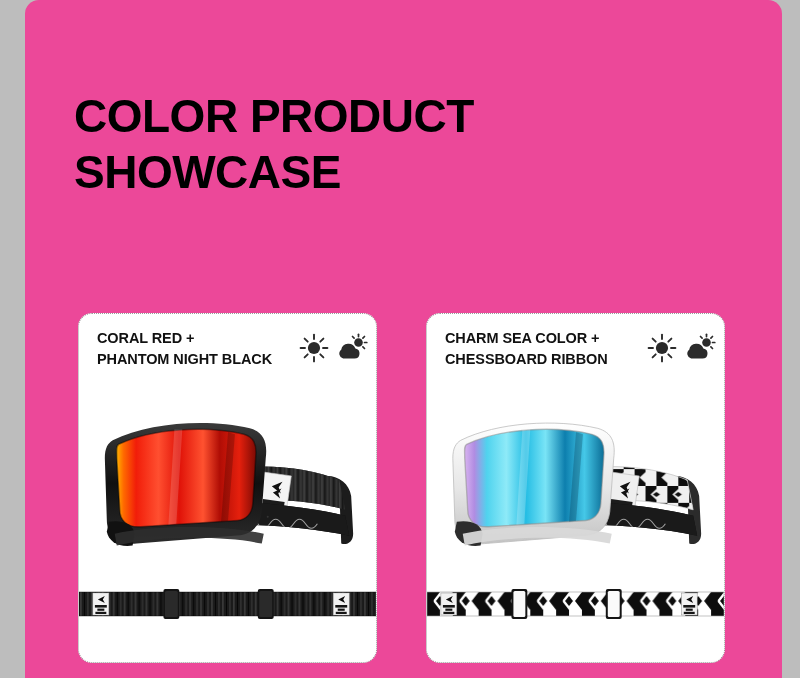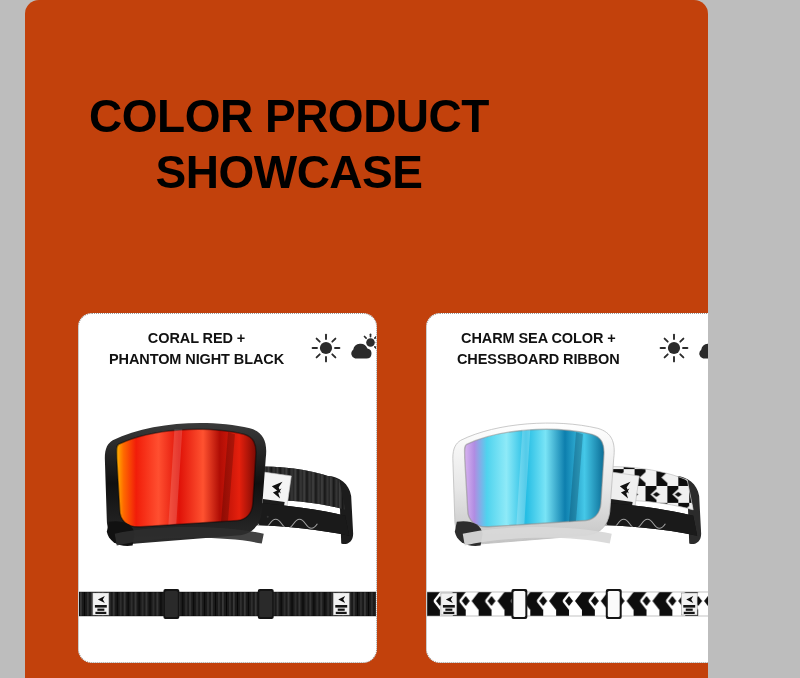--- a/index.html
+++ b/index.html
@@ -4,25 +4,24 @@
 <style>
   * { box-sizing: border-box; margin: 0; padding: 0; }
   html, body {
     width: 800px; height: 678px;
     background: #bdbdbd;
     font-family: "Liberation Sans", sans-serif;
     overflow: hidden;
   }
   #page {
     position: absolute;
-    left: 25px; top: 0; width: 683px; height: 678px;
-    background: #c2410c;
+    left: 25px; top: 0; width: 757px; height: 678px;
+    background: #ec4899;
     border-radius: 14px 14px 0 0;
     overflow: hidden;
-    text-align: center;
   }
   #page-title {
     position: absolute;
     left: 49px; top: 88px;
     width: 430px;
     font-size: 46px;
     font-weight: 700;
     line-height: 1.22;
     letter-spacing: -0.5px;
     color: #000;
@@ -34,21 +33,21 @@
     border: 1px dotted #9a9a9a;
     border-radius: 14px;
     background: #fff;
     overflow: hidden;
   }
   #card-0 { left: 53px; }
   #card-1 { left: 401px; }
 
   .card-head {
     position: absolute;
-    left: 16px; top: 13px; width: 100%;
+    left: 4px; top: 13px; width: 100%;
     height: 56px;
     padding: 0 12px 0 14px;
     display: flex; align-items: flex-start;
     justify-content: space-between;
   }
   .card-title {
     font-size: 14.5px; font-weight: 700;
     line-height: 1.45; color: #111;
     letter-spacing: -0.1px;
     white-space: pre-line;

